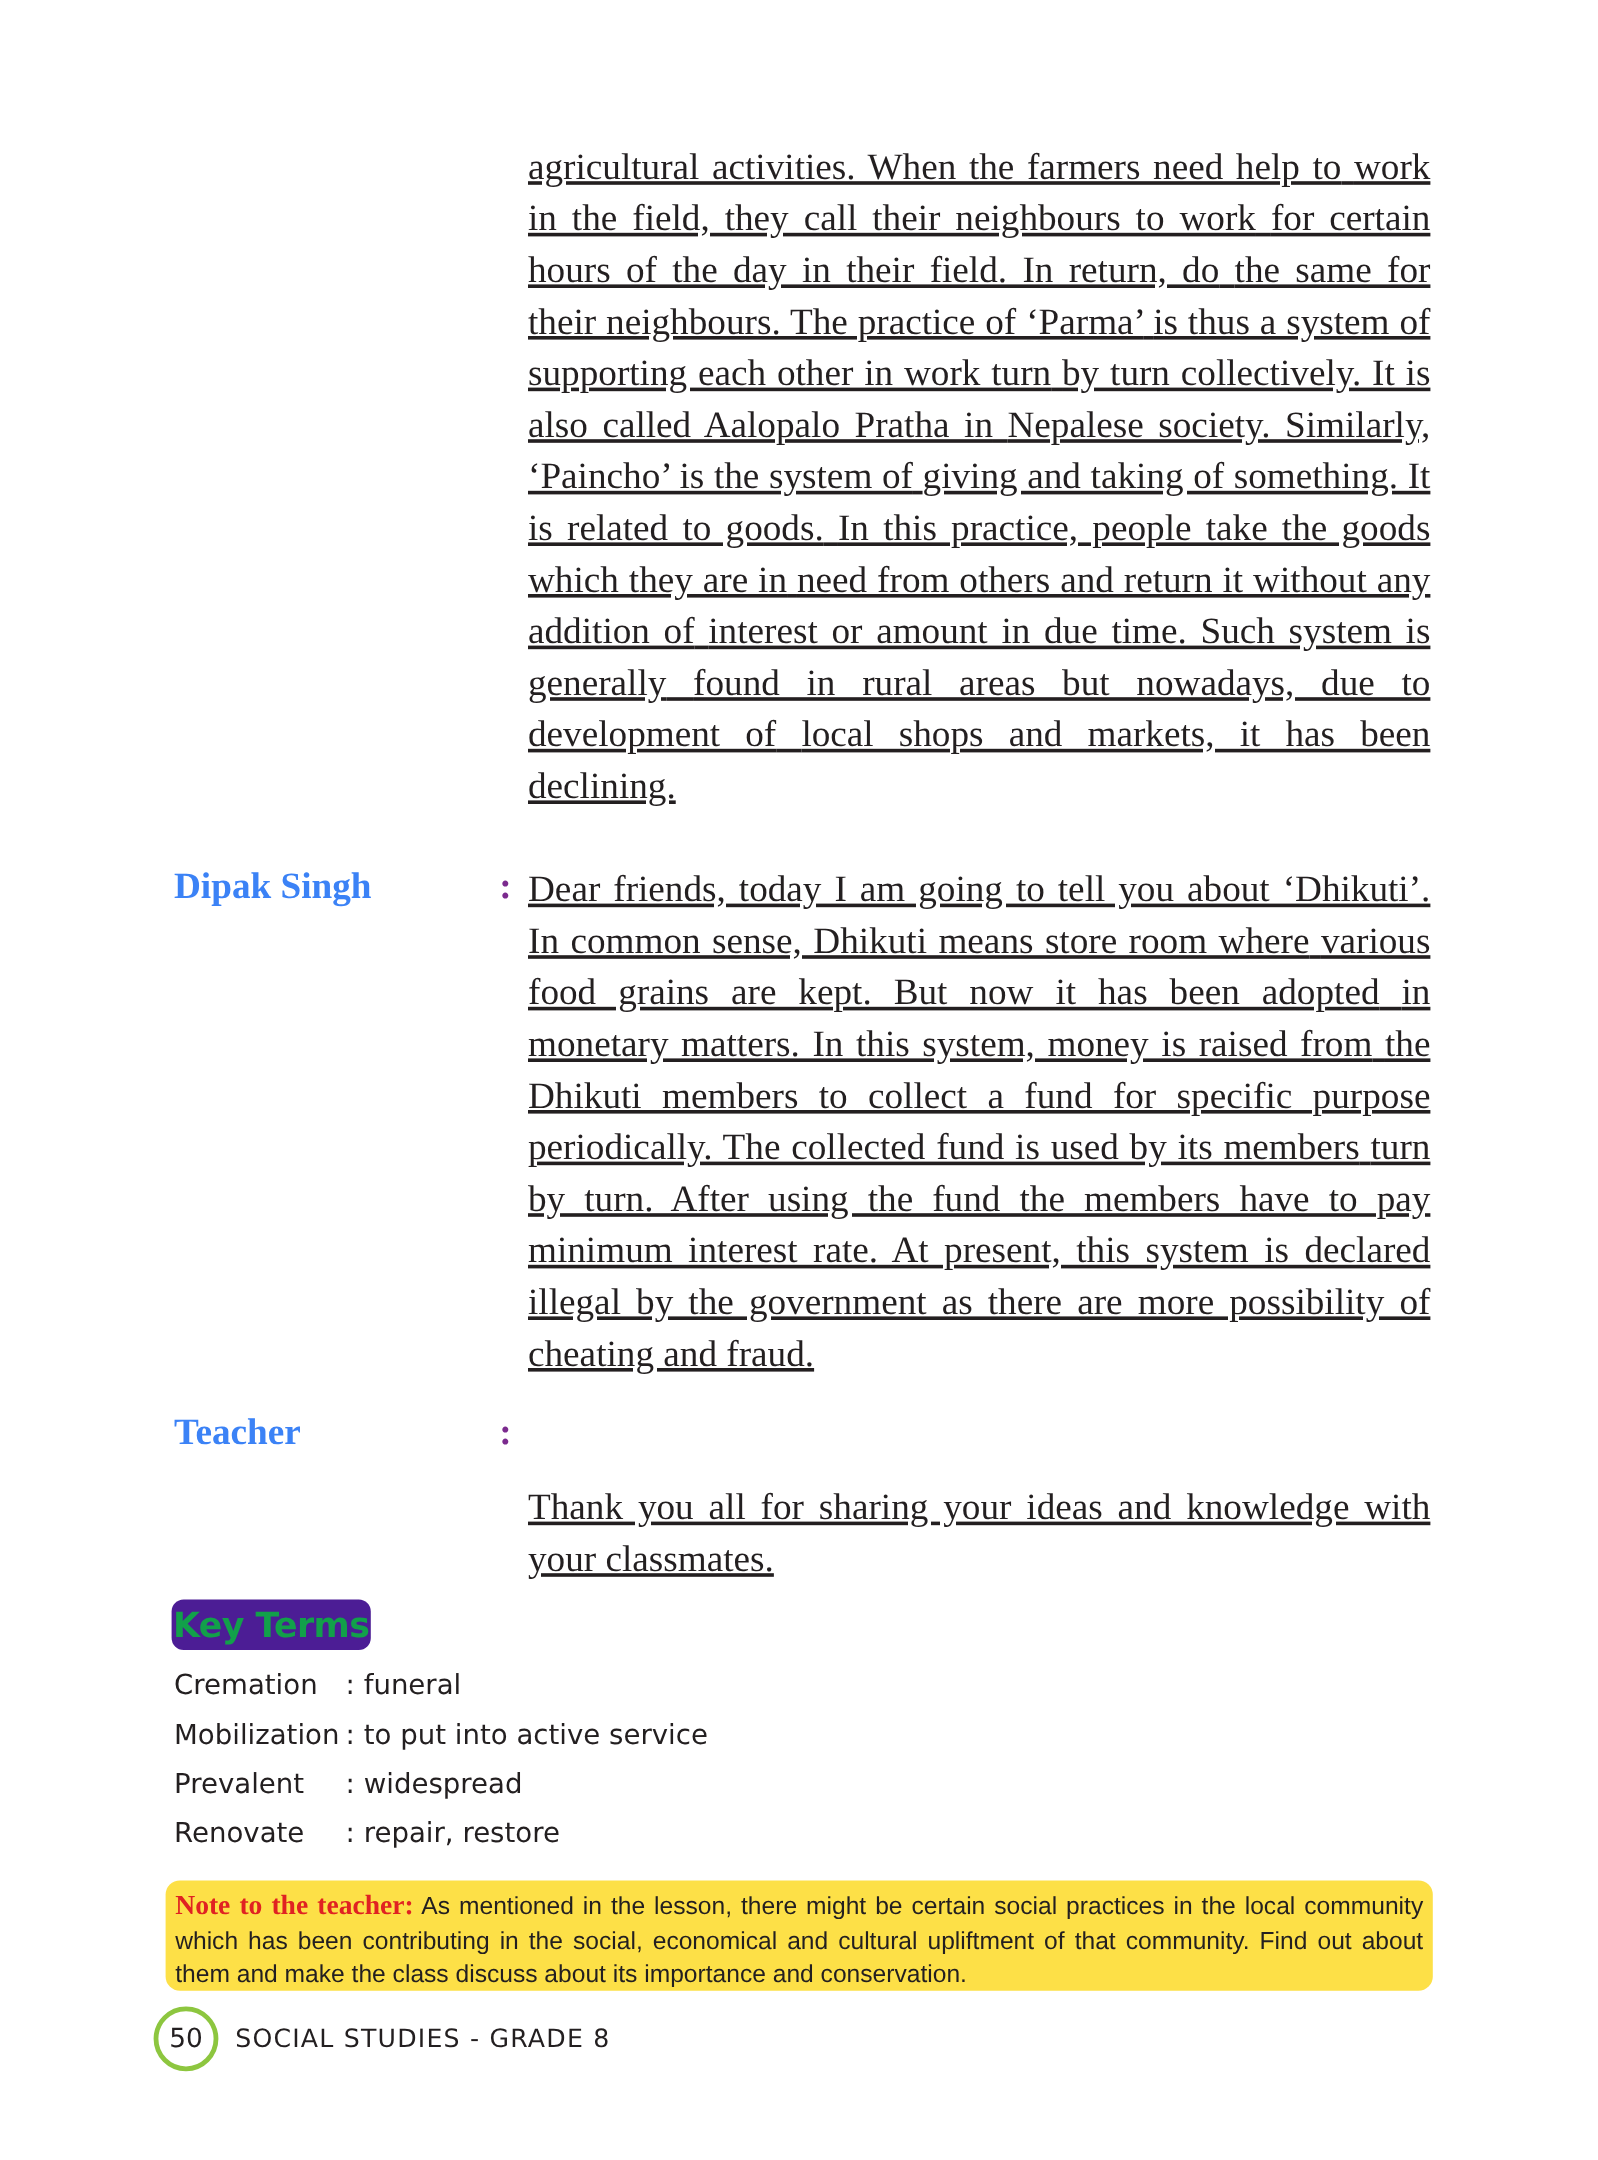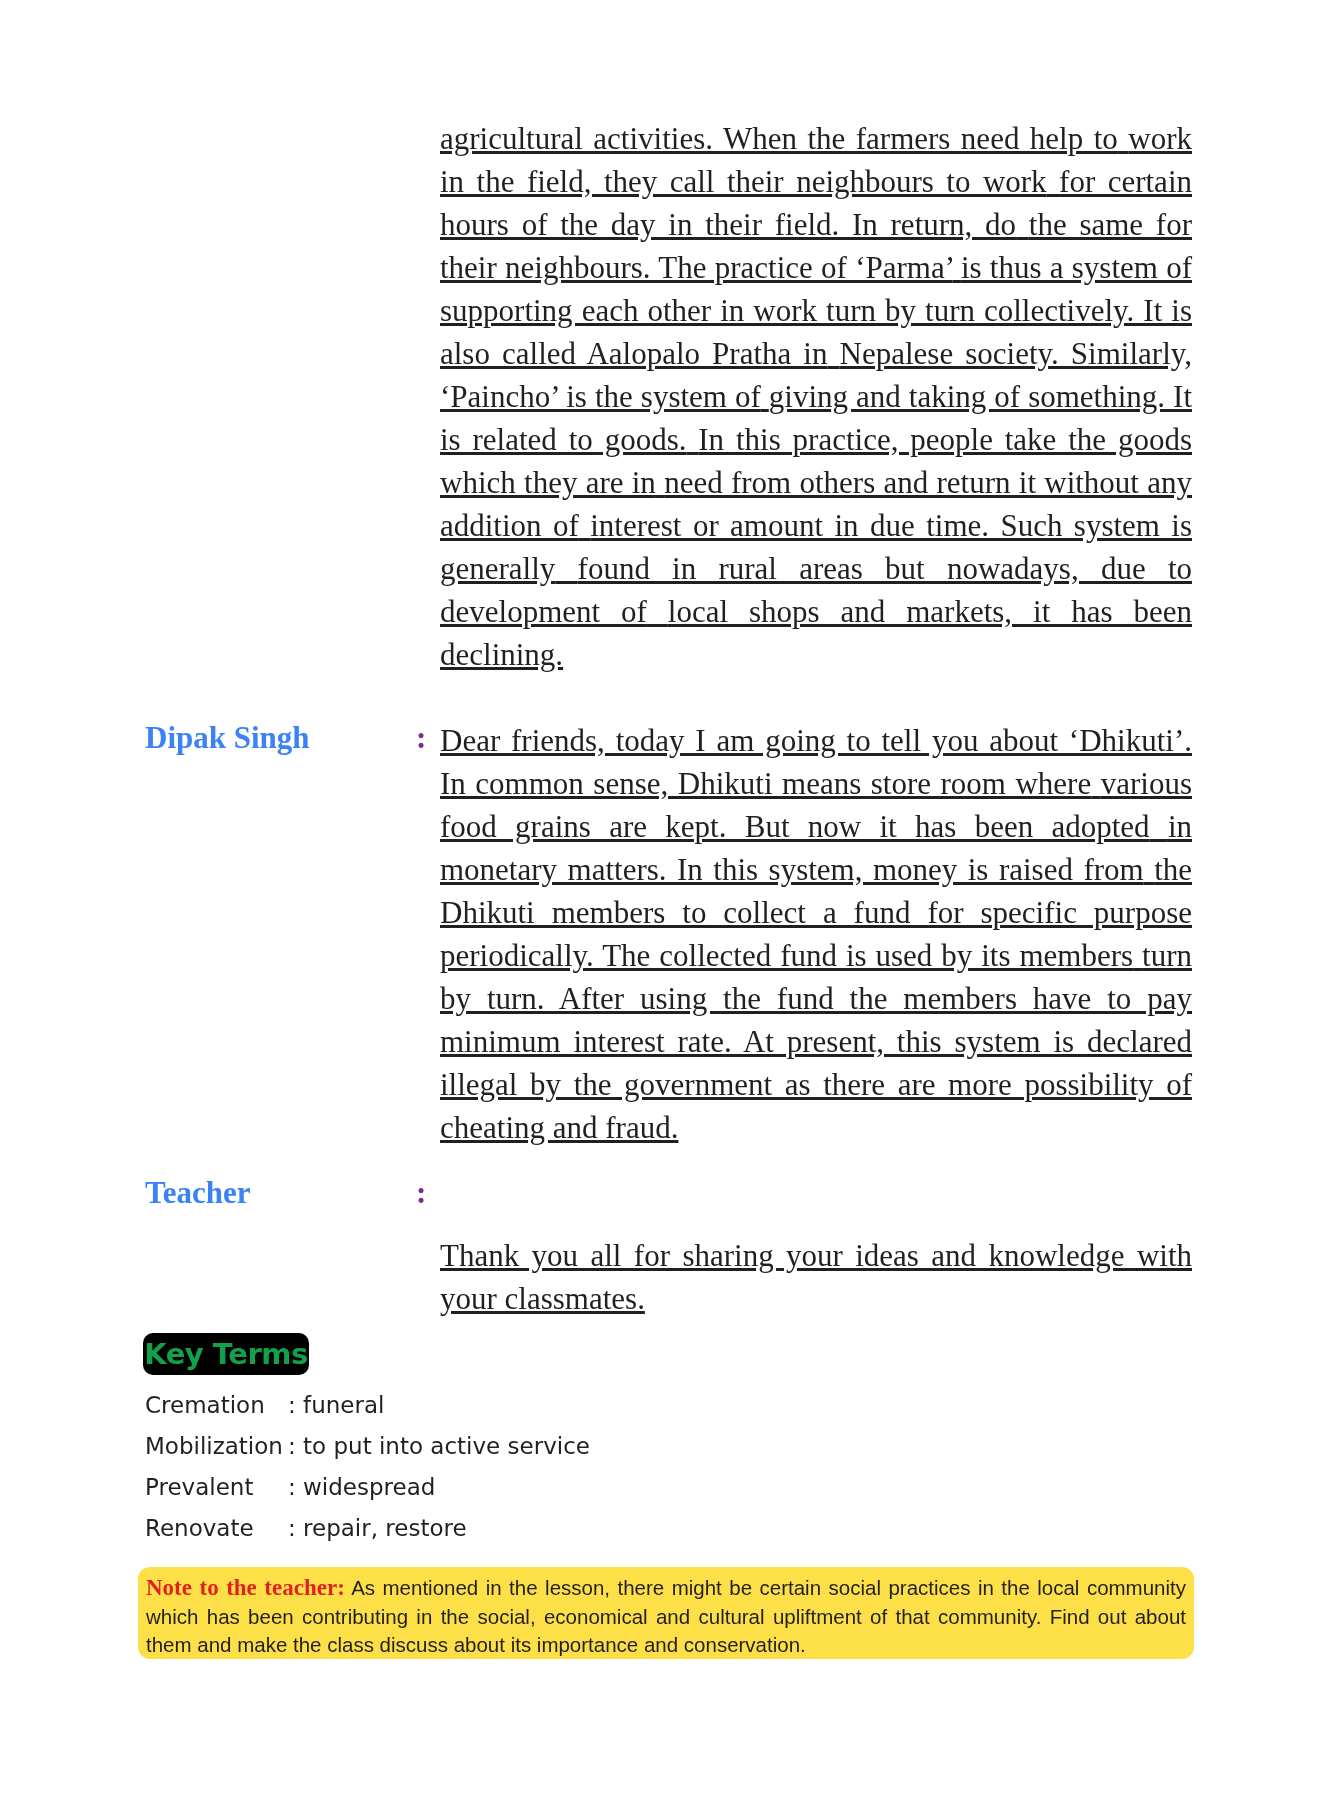--- a/index.html
+++ b/index.html
@@ -15,21 +15,21 @@
     font-family: "Liberation Serif", serif; font-weight: bold; font-size: 31px;
     color: #3b82f6;
   }
   .colon {
     position: absolute; left: 416px;
     font-family: "Liberation Serif", serif; font-weight: bold; font-size: 31px;
     color: #7b2a8e;
   }
   .key-terms-badge {
     position: absolute; left: 143px; top: 1333px; width: 166px; height: 42px;
-    background: #000000; border-radius: 10px;
+    background: #4c1d95; border-radius: 10px;
     display: flex; align-items: center; justify-content: center;
     font-family: "DejaVu Sans", sans-serif; font-weight: bold; font-size: 29px;
     color: #12a04a; letter-spacing: -0.5px;
   }
   .terms { position: absolute; left: 145px; top: 1384px; font-family: "DejaVu Sans", sans-serif; font-size: 23px; color: #231f20; }
   .term-row { height: 41px; display: flex; align-items: center; }
   .term-word { width: 143px; }
   .note {
     position: absolute; left: 138px; top: 1567px; width: 1056px; height: 92px;
     background: #fde047; border-radius: 12px; padding: 7px 8px 0 8px; box-sizing: border-box;
@@ -105,13 +105,17 @@
     <div class="term-row">
       <span class="term-word">Renovate</span>
       <span>: repair, restore</span>
     </div>
   </div>
 
   <div class="note">
     <span class="note-label">Note to the teacher:</span><span> As mentioned in the lesson, there might be certain social practices in the local community which has been contributing in the social, economical and cultural upliftment of that community. Find out about them and make the class discuss about its importance and conservation.</span>
   </div>
 
+  <div class="footer">
+    <div class="page-num">50</div>
+    <div class="footer-title">SOCIAL STUDIES - GRADE 8</div>
+  </div>
 </div>
 
 </body></html>

